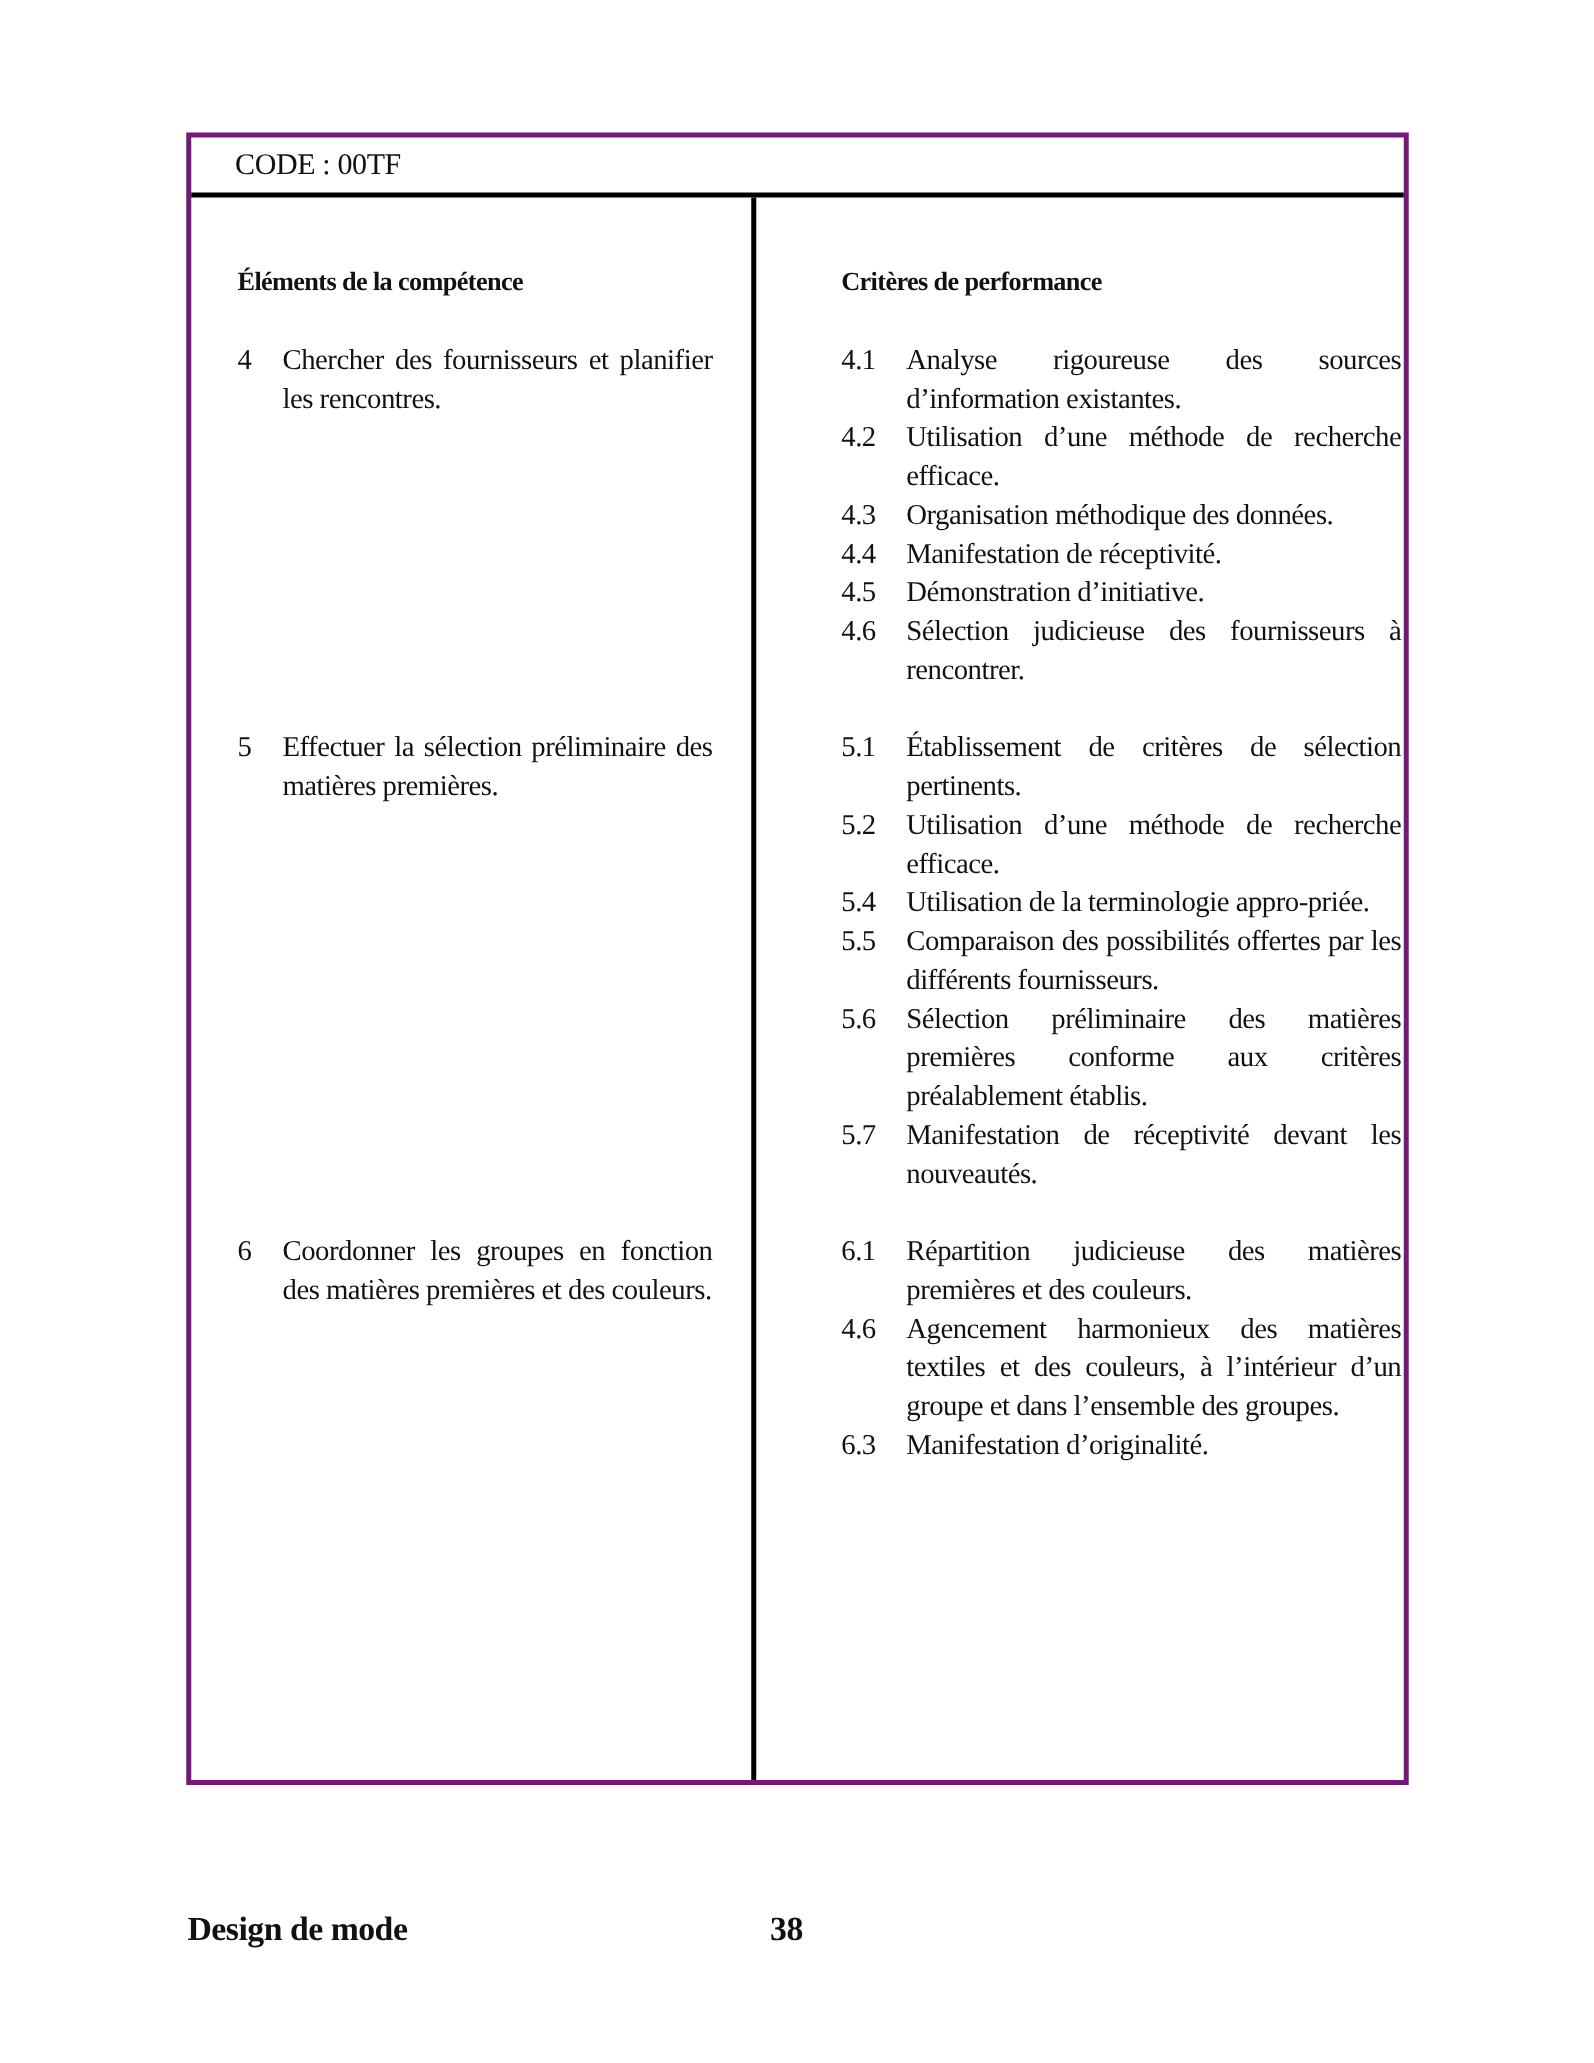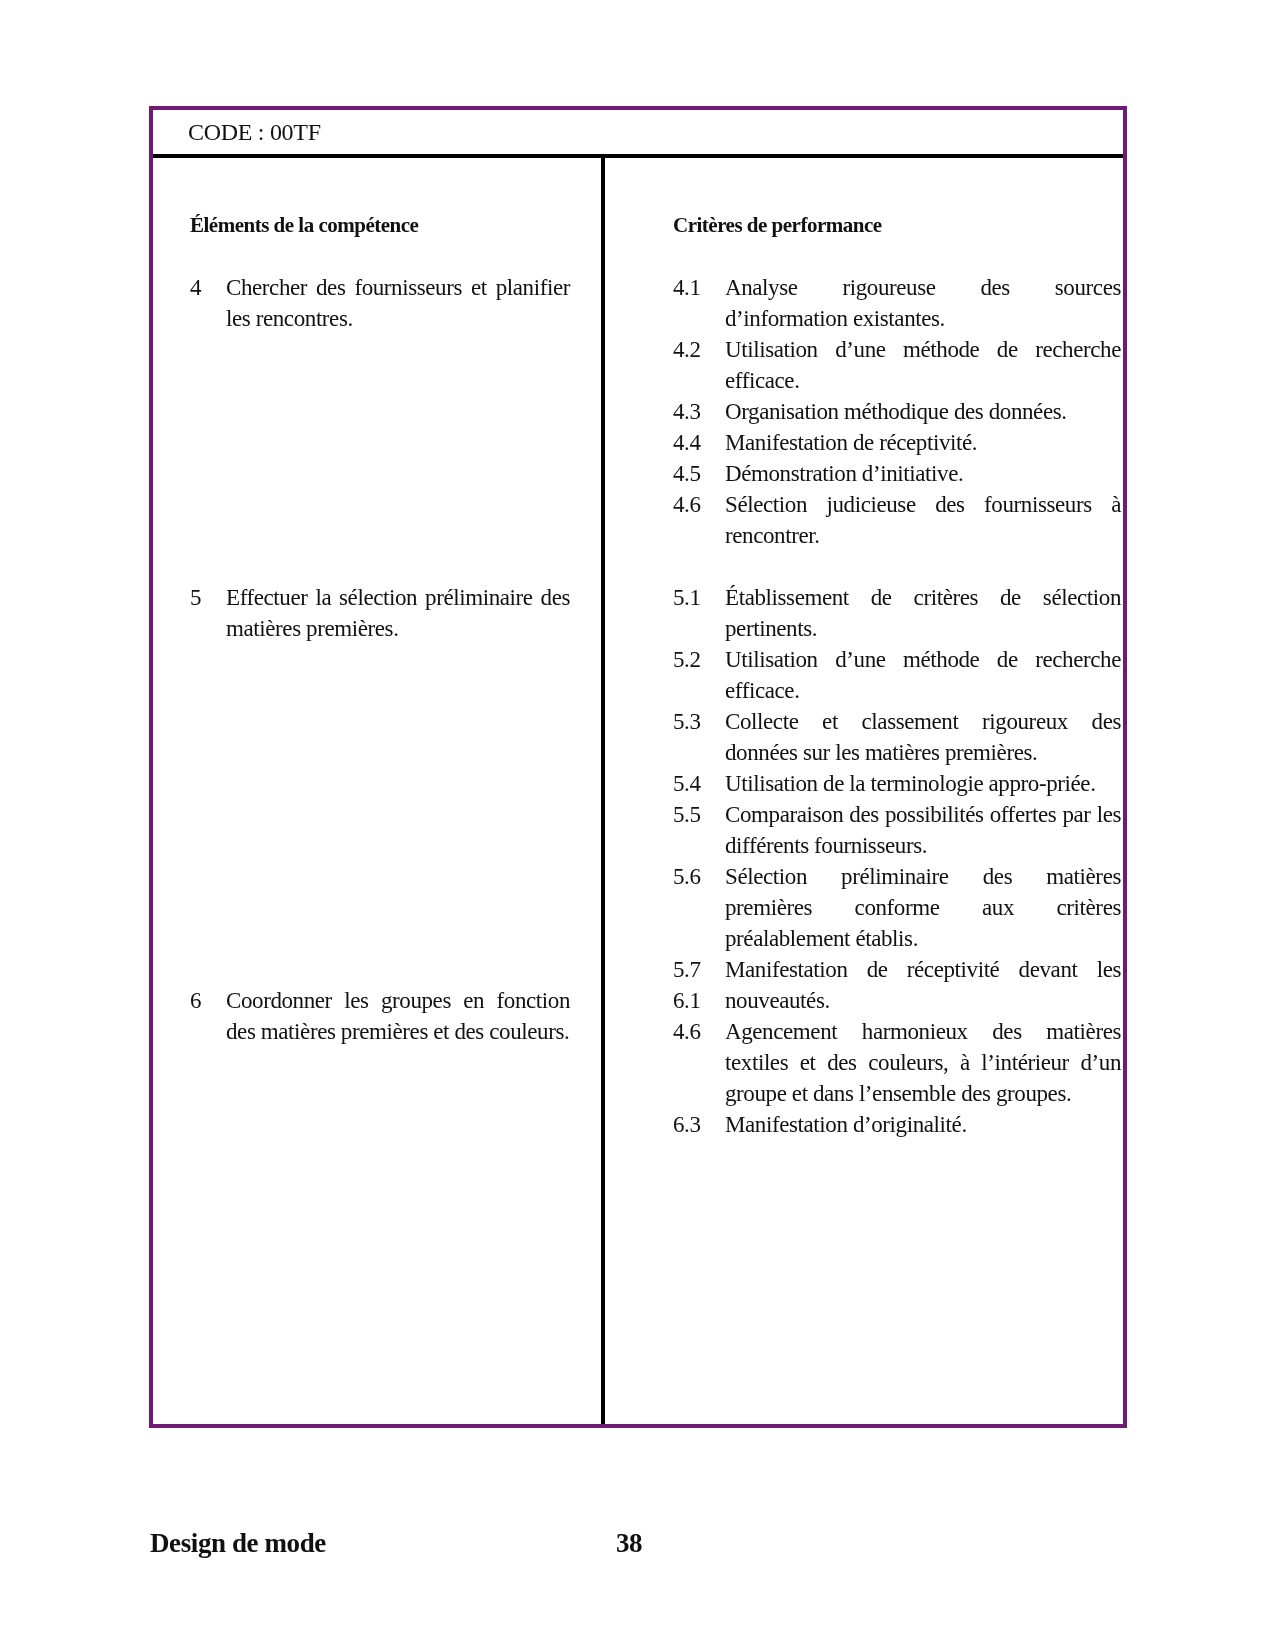--- a/index.html
+++ b/index.html
@@ -172,24 +172,20 @@
     <div class="section" style="height:372px;">
       <div class="item">
           <span class="item-num">5.1</span>
           <span class="item-text">Établissement de critères de sélection pertinents.</span>
         </div>
       <div class="item">
           <span class="item-num">5.2</span>
           <span class="item-text">Utilisation d’une méthode de recherche efficace.</span>
         </div>
       <div class="item">
-          <span class="item-num">5.3</span>
-          <span class="item-text">Collecte et classement rigoureux des données sur les matières premières.</span>
-        </div>
-      <div class="item">
           <span class="item-num">5.4</span>
           <span class="item-text">Utilisation de la terminologie appro-priée.</span>
         </div>
       <div class="item">
           <span class="item-num">5.5</span>
           <span class="item-text">Comparaison des possibilités offertes par les différents fournisseurs.</span>
         </div>
       <div class="item">
           <span class="item-num">5.6</span>
           <span class="item-text">Sélection préliminaire des matières premières conforme aux critères préalablement établis.</span>
@@ -197,20 +193,21 @@
       <div class="item">
           <span class="item-num">5.7</span>
           <span class="item-text">Manifestation de réceptivité devant les nouveautés.</span>
         </div>
     </div>
     <div class="section-gap"></div>
 
     <div class="section">
       <div class="item">
           <span class="item-num">6.1</span>
+          <span class="item-text">Répartition judicieuse des matières premières et des couleurs.</span>
         </div>
       <div class="item">
           <span class="item-num">4.6</span>
           <span class="item-text">Agencement harmonieux des matières textiles et des couleurs, à l’intérieur d’un groupe et dans l’ensemble des groupes.</span>
         </div>
       <div class="item">
           <span class="item-num">6.3</span>
           <span class="item-text">Manifestation d’originalité.</span>
         </div>
     </div>

